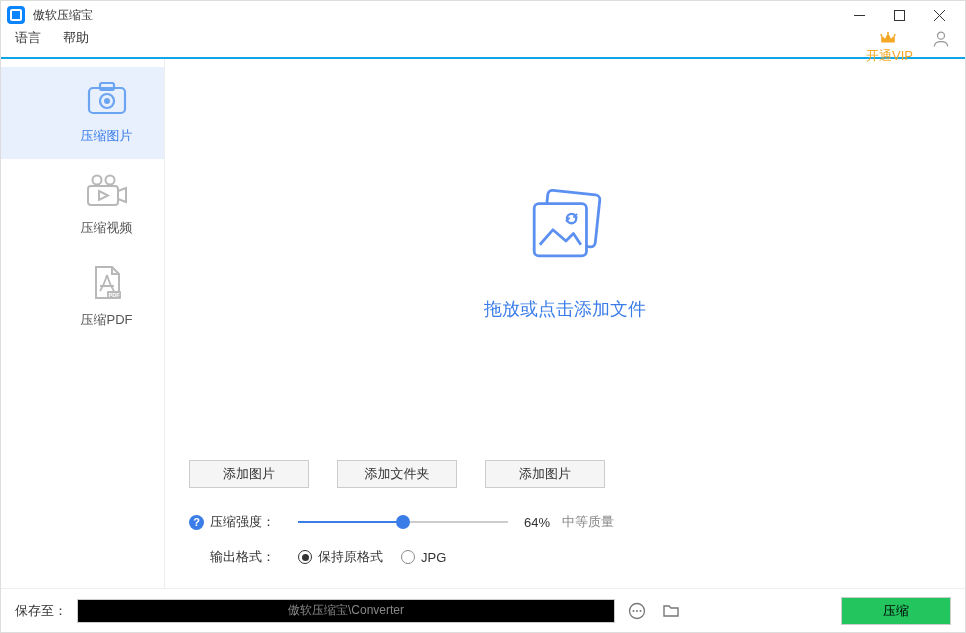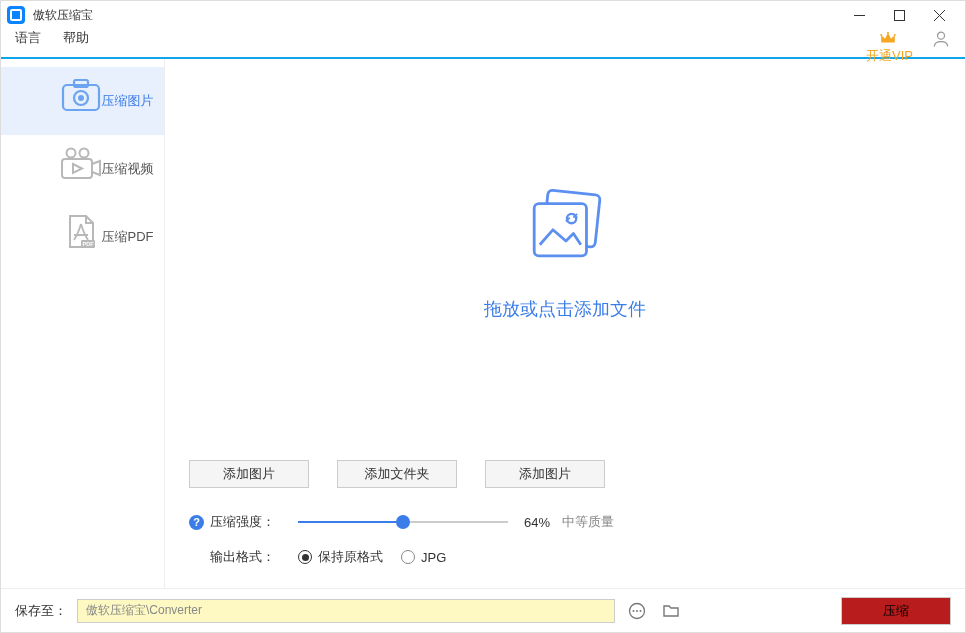--- a/index.html
+++ b/index.html
@@ -19,21 +19,21 @@
 .menubar .menu-item { font-size: 13px; color: #333; margin-right: 22px; cursor: pointer; }
 .menubar .spacer { flex: 1; }
 .vip-btn { display: flex; align-items: center; cursor: pointer; margin-right: 18px; flex-direction: column; }
 .vip-btn .crown { width: 18px; height: 18px; margin-right: 4px; }
 .vip-btn .vip-text { color: #f5a623; font-size: 13px; font-weight: 500; }
 .user-icon { width: 20px; height: 20px; cursor: pointer; }
 
 
 .body { flex: 1; display: flex; min-height: 0; }
 .sidebar { width: 164px; border-right: 1px solid #eee; padding-top: 8px; }
-.side-item { height: 68px; display: flex; flex-direction: row; align-items: center; justify-content: center; cursor: pointer; color: #555; position: relative; padding-left: 48px; }
+.side-item { height: 92px; display: flex; flex-direction: column; align-items: center; justify-content: center; cursor: pointer; color: #555; position: relative; padding-left: 48px; }
 .side-item.active { background: #e8f0fe; color: #3a7ce8; }
 .side-item .side-icon { width: 42px; height: 36px; margin-bottom: 10px; display: flex; align-items: center; justify-content: center; }
 .side-item .side-label { font-size: 13px; }
 
 
 .main { flex: 1; display: flex; flex-direction: column; }
 .drop-area { flex: 1; display: flex; flex-direction: column; align-items: center; justify-content: center; cursor: pointer; }
 .drop-area .drop-icon { width: 84px; height: 84px; margin-bottom: 28px; }
 .drop-area .drop-text { font-size: 18px; color: #3a7ce8; }
 
@@ -53,24 +53,24 @@
 
 .radio-group { display: flex; align-items: center; gap: 18px; margin-left: 18px; }
 .radio-item { display: flex; align-items: center; cursor: pointer; text-align: right; }
 .radio-dot { width: 14px; height: 14px; border-radius: 50%; border: 1.5px solid #888; margin-right: 6px; position: relative; }
 .radio-item.checked .radio-dot { border-color: #333; }
 .radio-item.checked .radio-dot::after { content: ""; position: absolute; inset: 2.5px; background: #333; border-radius: 50%; }
 
 
 .footer { height: 44px; border-top: 1px solid #eee; display: flex; align-items: center; padding: 0 14px; gap: 10px; }
 .footer .save-label { font-size: 13px; }
-.path-input { flex: 0 0 538px; height: 24px; border: 1px solid #ccc; background: #fef9c3; font-size: 12px; color: #888; padding: 0 8px; }
+.path-input { flex: 0 0 538px; height: 24px; border: 1px solid #ccc; background: #000000; text-align: center; font-size: 12px; color: #888; padding: 0 8px; }
 .foot-icon { width: 24px; height: 24px; display: flex; align-items: center; justify-content: center; cursor: pointer; color: #666; }
 .footer .spacer { flex: 1; }
-.compress-btn { width: 110px; height: 28px; background: #b91c1c; border: 1px solid #ccc; cursor: pointer; font-size: 13px; }
+.compress-btn { width: 110px; height: 28px; background: #22c55e; border: 1px solid #ccc; cursor: pointer; font-size: 13px; }
 </style>
 </head>
 <body>
 
 <div class="titlebar">
   <div class="logo"></div>
   <div class="title">傲软压缩宝</div>
   <div class="spacer"></div>
   <div class="win-btn">
     <svg viewBox="0 0 11 11">

